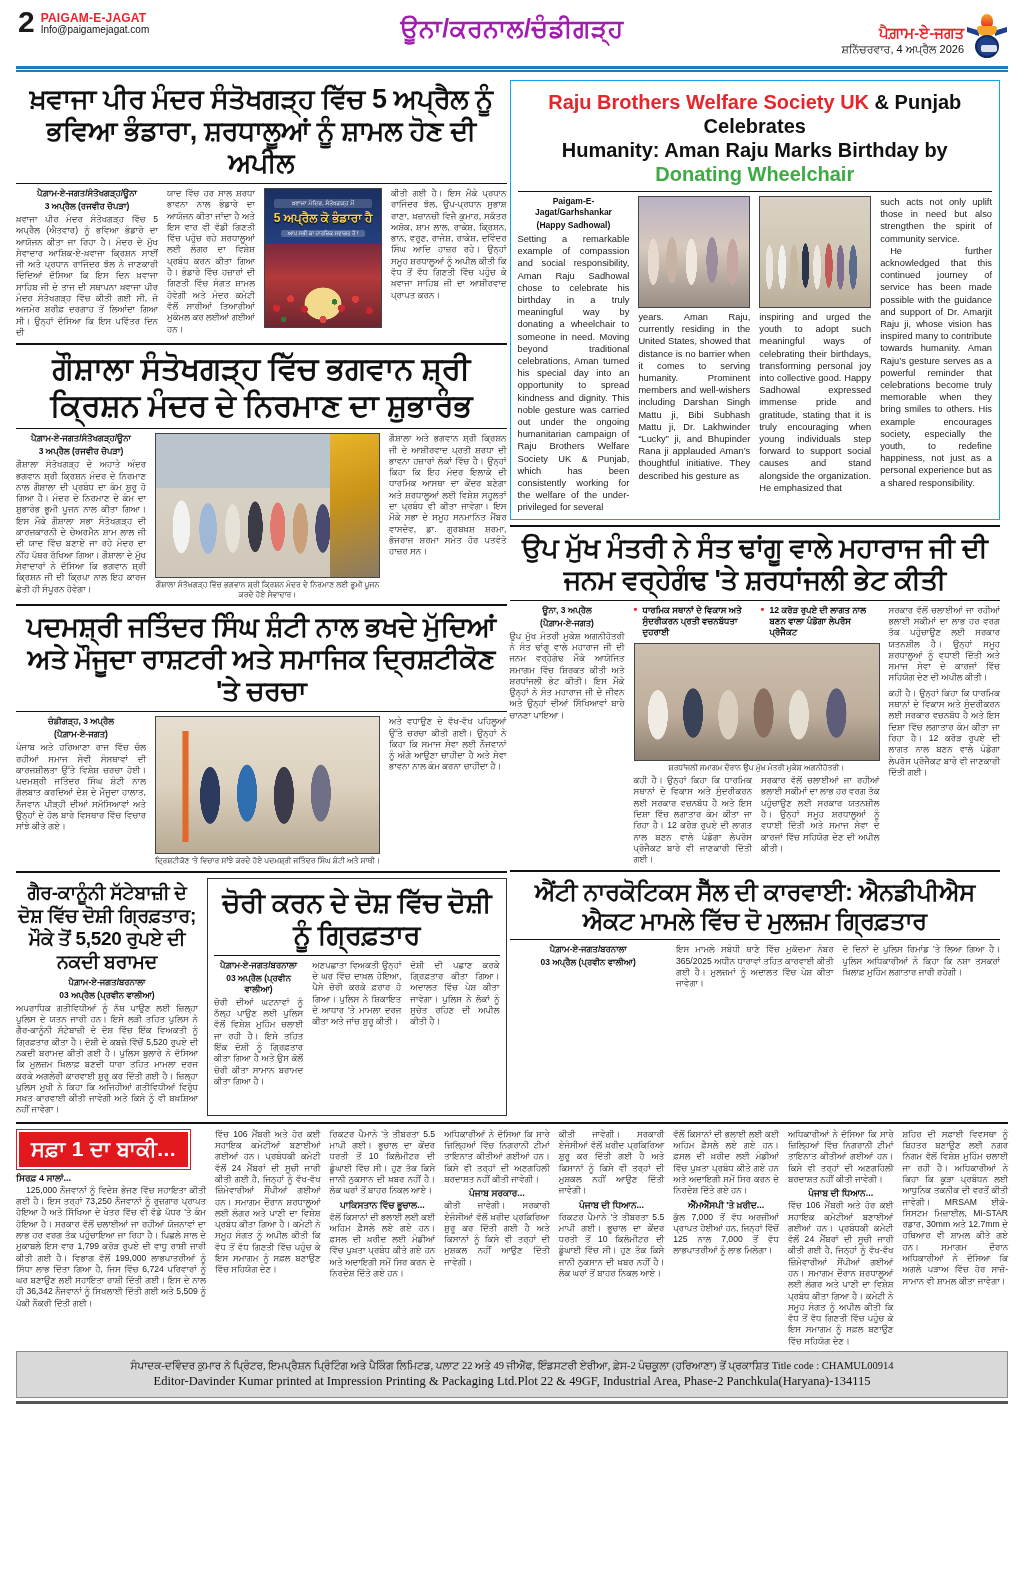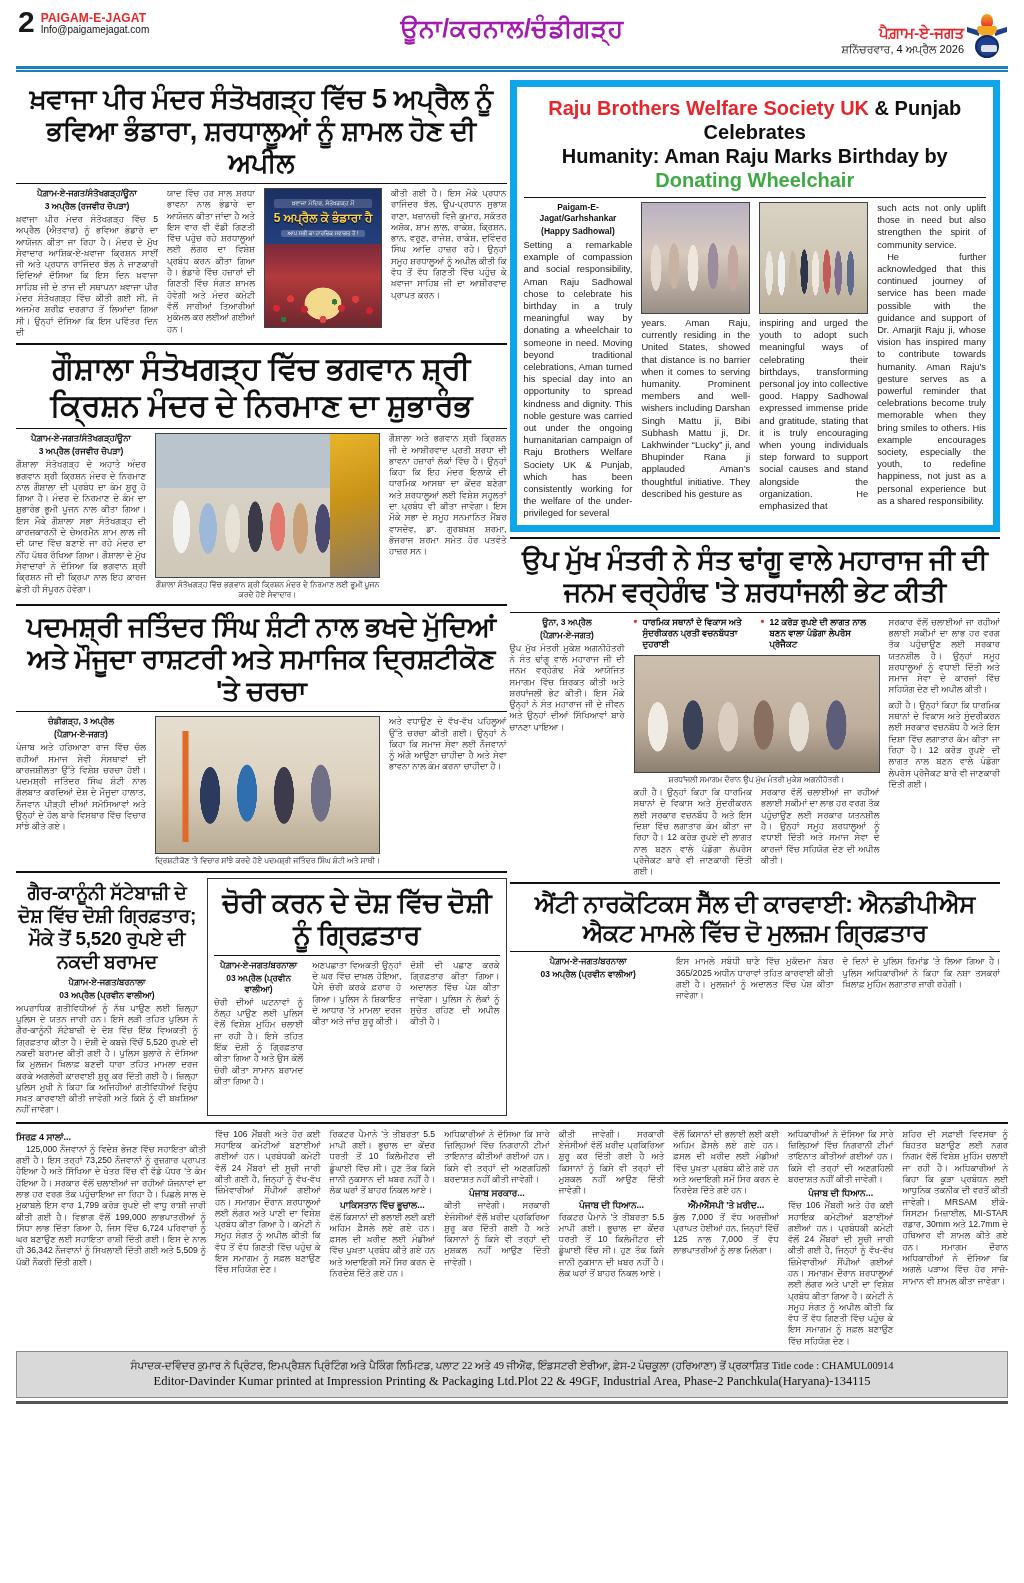--- a/index.html
+++ b/index.html
@@ -250,21 +250,21 @@
     background:
       linear-gradient(90deg, transparent 8%, #e06a2a 9%, #e06a2a 11%, transparent 12%),
       radial-gradient(ellipse 8% 42% at 22% 58%, #2c3a5e 60%, transparent 62%),
       radial-gradient(ellipse 8% 42% at 40% 56%, #2f6fb0 60%, transparent 62%),
       radial-gradient(ellipse 8% 42% at 58% 58%, #3b3b4b 60%, transparent 62%),
       radial-gradient(ellipse 8% 42% at 76% 56%, #6f6f86 60%, transparent 62%);
   }
 
   
   .boxed { border: 1px solid #333; padding: 5px 6px; }
-  .redbox { border: 7px solid #0ea5e9; padding: 5px 7px; }
+  .redbox { border: 1px solid #0ea5e9; padding: 5px 7px; }
 
   
   .bullets { font-size: 8.6px; line-height: 11.3px; font-weight: 700; }
   .bullets li { list-style: none; position: relative; padding-left: 9px; margin-bottom: 4px; }
   .bullets li::before {
     content: "•"; color: #e8252a; position: absolute; left: 0; top: -1px; font-size: 11px;
   }
 
   
   .ribbon {
@@ -510,20 +510,23 @@
             </div>
         </div>
       </div>
     </div>
   </div>
 
   <div style="margin:6px 16px 0 16px;">
     <div class="hr-thick"></div>
     <div class="flexrow">
       <div class="c" style="flex:0 0 190px;">
+        <div class="ribbon-wrap">
+          <span class="ribbon">ਸਫ਼ਾ 1 ਦਾ ਬਾਕੀ...</span>
+        </div>
         <div class="subhead-sm">ਸਿਰਫ਼ 4 ਸਾਲਾਂ...</div>
         <div class="para" style="text-indent:10px;">125,000 ਨੌਜਵਾਨਾਂ ਨੂੰ ਵਿਦੇਸ਼ ਭੇਜਣ ਵਿੱਚ ਸਹਾਇਤਾ ਕੀਤੀ ਗਈ ਹੈ। ਇਸ ਤਰ੍ਹਾਂ 73,250 ਨੌਜਵਾਨਾਂ ਨੂੰ ਰੁਜ਼ਗਾਰ ਪ੍ਰਾਪਤ ਹੋਇਆ ਹੈ ਅਤੇ ਸਿੱਖਿਆ ਦੇ ਖੇਤਰ ਵਿੱਚ ਵੀ ਵੱਡੇ ਪੱਧਰ 'ਤੇ ਕੰਮ ਹੋਇਆ ਹੈ। ਸਰਕਾਰ ਵੱਲੋਂ ਚਲਾਈਆਂ ਜਾ ਰਹੀਆਂ ਯੋਜਨਾਵਾਂ ਦਾ ਲਾਭ ਹਰ ਵਰਗ ਤੱਕ ਪਹੁੰਚਾਇਆ ਜਾ ਰਿਹਾ ਹੈ। ਪਿਛਲੇ ਸਾਲ ਦੇ ਮੁਕਾਬਲੇ ਇਸ ਵਾਰ 1,799 ਕਰੋੜ ਰੁਪਏ ਦੀ ਵਾਧੂ ਰਾਸ਼ੀ ਜਾਰੀ ਕੀਤੀ ਗਈ ਹੈ। ਵਿਭਾਗ ਵੱਲੋਂ 199,000 ਲਾਭਪਾਤਰੀਆਂ ਨੂੰ ਸਿੱਧਾ ਲਾਭ ਦਿੱਤਾ ਗਿਆ ਹੈ, ਜਿਸ ਵਿੱਚ 6,724 ਪਰਿਵਾਰਾਂ ਨੂੰ ਘਰ ਬਣਾਉਣ ਲਈ ਸਹਾਇਤਾ ਰਾਸ਼ੀ ਦਿੱਤੀ ਗਈ। ਇਸ ਦੇ ਨਾਲ ਹੀ 36,342 ਨੌਜਵਾਨਾਂ ਨੂੰ ਸਿਖਲਾਈ ਦਿੱਤੀ ਗਈ ਅਤੇ 5,509 ਨੂੰ ਪੱਕੀ ਨੌਕਰੀ ਦਿੱਤੀ ਗਈ।</div>
       </div>
       <div class="c">
           <div class="para">ਵਿੱਚ 106 ਮੈਂਬਰੀ ਅਤੇ ਹੋਰ ਕਈ ਸਹਾਇਕ ਕਮੇਟੀਆਂ ਬਣਾਈਆਂ ਗਈਆਂ ਹਨ। ਪ੍ਰਬੰਧਕੀ ਕਮੇਟੀ ਵੱਲੋਂ 24 ਮੈਂਬਰਾਂ ਦੀ ਸੂਚੀ ਜਾਰੀ ਕੀਤੀ ਗਈ ਹੈ, ਜਿਨ੍ਹਾਂ ਨੂੰ ਵੱਖ-ਵੱਖ ਜ਼ਿੰਮੇਵਾਰੀਆਂ ਸੌਂਪੀਆਂ ਗਈਆਂ ਹਨ। ਸਮਾਗਮ ਦੌਰਾਨ ਸ਼ਰਧਾਲੂਆਂ ਲਈ ਲੰਗਰ ਅਤੇ ਪਾਣੀ ਦਾ ਵਿਸ਼ੇਸ਼ ਪ੍ਰਬੰਧ ਕੀਤਾ ਗਿਆ ਹੈ। ਕਮੇਟੀ ਨੇ ਸਮੂਹ ਸੰਗਤ ਨੂੰ ਅਪੀਲ ਕੀਤੀ ਕਿ ਵੱਧ ਤੋਂ ਵੱਧ ਗਿਣਤੀ ਵਿੱਚ ਪਹੁੰਚ ਕੇ ਇਸ ਸਮਾਗਮ ਨੂੰ ਸਫ਼ਲ ਬਣਾਉਣ ਵਿੱਚ ਸਹਿਯੋਗ ਦੇਣ।</div>
         </div>
       <div class="c">
         <div class="para">ਰਿਕਟਰ ਪੈਮਾਨੇ 'ਤੇ ਤੀਬਰਤਾ 5.5 ਮਾਪੀ ਗਈ। ਭੂਚਾਲ ਦਾ ਕੇਂਦਰ ਧਰਤੀ ਤੋਂ 10 ਕਿਲੋਮੀਟਰ ਦੀ ਡੂੰਘਾਈ ਵਿੱਚ ਸੀ। ਹੁਣ ਤੱਕ ਕਿਸੇ ਜਾਨੀ ਨੁਕਸਾਨ ਦੀ ਖ਼ਬਰ ਨਹੀਂ ਹੈ। ਲੋਕ ਘਰਾਂ ਤੋਂ ਬਾਹਰ ਨਿਕਲ ਆਏ।</div>
         <div class="subhead-sm subhead-c">ਪਾਕਿਸਤਾਨ ਵਿੱਚ ਭੂਚਾਲ...</div>
         <div class="para">ਵੱਲੋਂ ਕਿਸਾਨਾਂ ਦੀ ਭਲਾਈ ਲਈ ਕਈ ਅਹਿਮ ਫ਼ੈਸਲੇ ਲਏ ਗਏ ਹਨ। ਫ਼ਸਲ ਦੀ ਖ਼ਰੀਦ ਲਈ ਮੰਡੀਆਂ ਵਿੱਚ ਪੁਖ਼ਤਾ ਪ੍ਰਬੰਧ ਕੀਤੇ ਗਏ ਹਨ ਅਤੇ ਅਦਾਇਗੀ ਸਮੇਂ ਸਿਰ ਕਰਨ ਦੇ ਨਿਰਦੇਸ਼ ਦਿੱਤੇ ਗਏ ਹਨ।</div>

